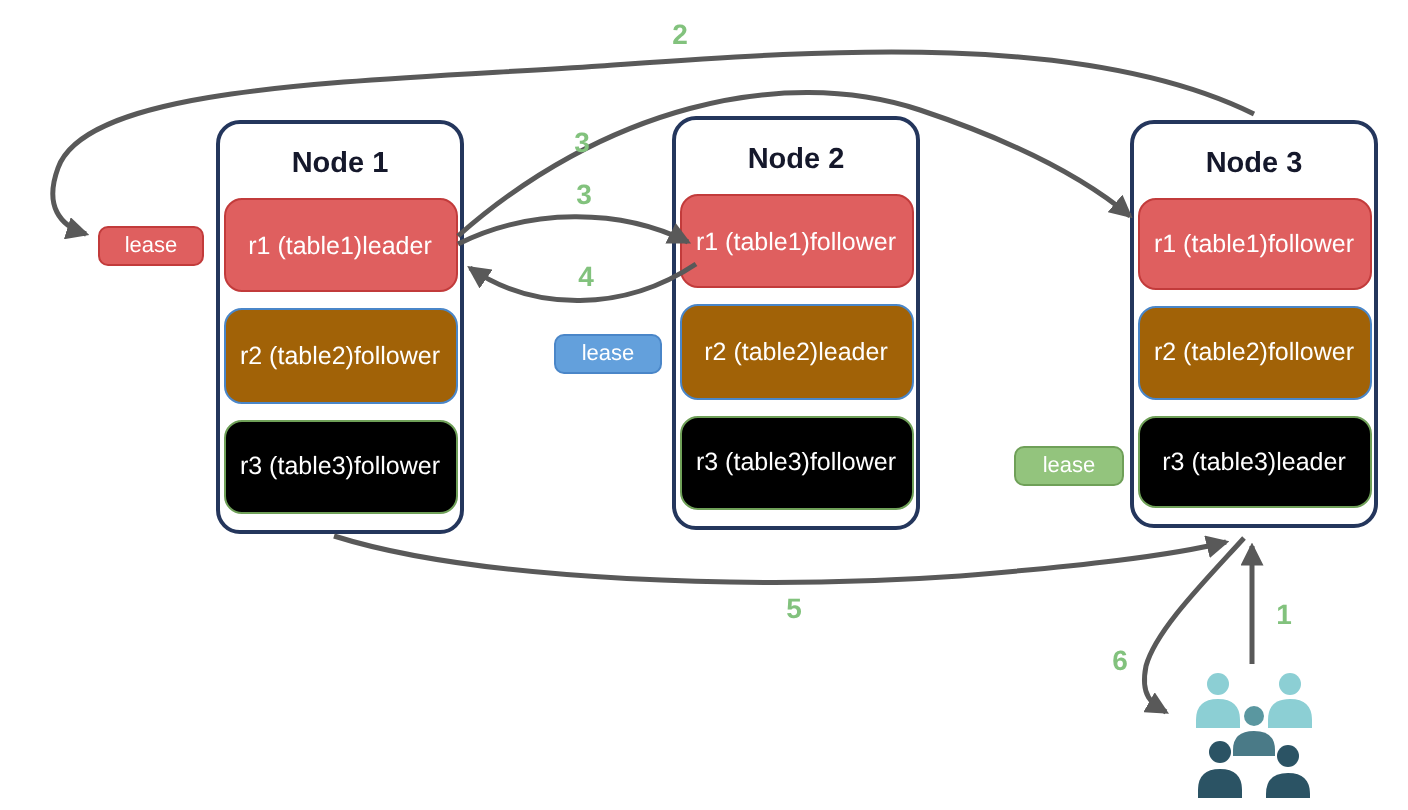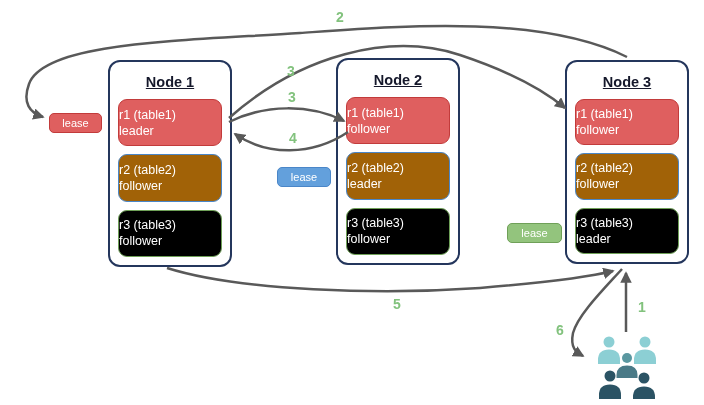--- a/index.html
+++ b/index.html
@@ -6,25 +6,25 @@
   body{
     width:704px;height:405px;position:relative;background:#ffffff;
     font-family:"Liberation Sans", sans-serif;overflow:hidden;
   }
   .node{
     position:absolute;width:124px;height:207px;background:#ffffff;
     border:2px solid #24365c;border-radius:12px;box-sizing:border-box;
     display:flex;flex-direction:column;align-items:center;padding-top:11px;
   }
   .node-title{
-    font-size:14.5px;font-weight:bold;color:#15182b;margin-bottom:8px;line-height:18px;text-decoration:underline;
+    font-size:14.5px;font-weight:bold;color:#15182b;margin-bottom:8px;line-height:18px;
   }
   .replica{
-    width:104px;height:48px;border-radius:9px;box-sizing:border-box;
-    display:flex;flex-direction:column;justify-content:center;align-items:flex-start;
+    width:117px;height:48px;border-radius:9px;box-sizing:border-box;
+    display:flex;justify-content:center;align-items:center;
     color:#ffffff;font-size:12.5px;line-height:16px;margin-bottom:8px;text-align:center;
   }
   .replica.red{background:#df5f5f;border:1.5px solid #c23b3b;}
   .replica.blue{background:#a16207;border:1.5px solid #4a86c8;}
   .replica.green{background:#000000;border:1.5px solid #6fa058;}
   .lease{
     position:absolute;height:20px;border-radius:5px;box-sizing:border-box;
     display:flex;align-items:center;justify-content:center;
     color:#ffffff;font-size:11px;
   }

